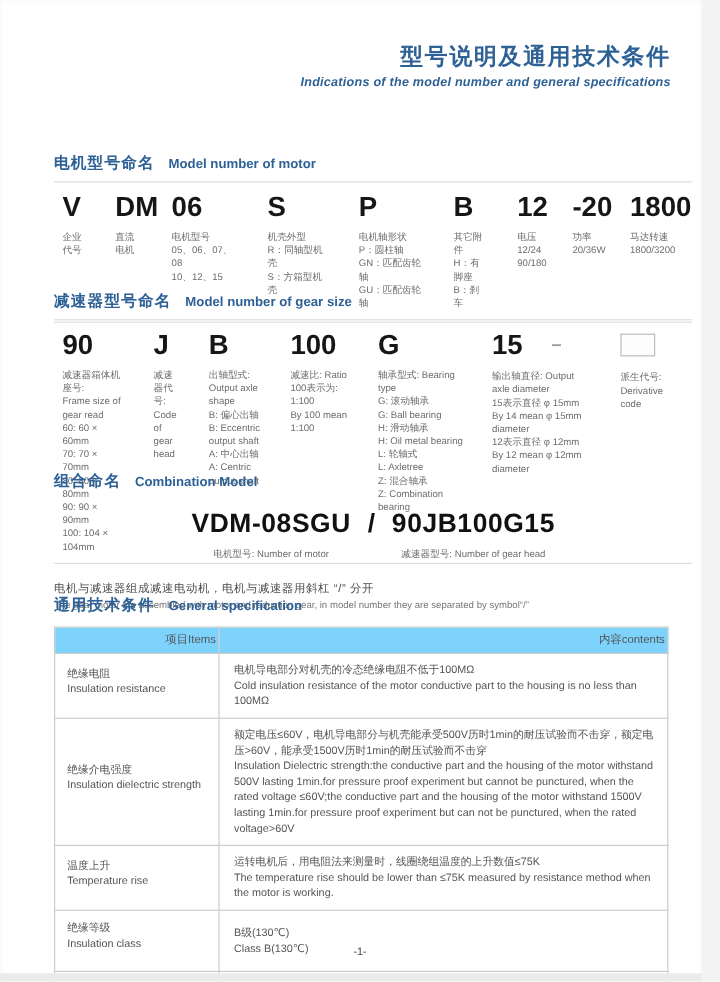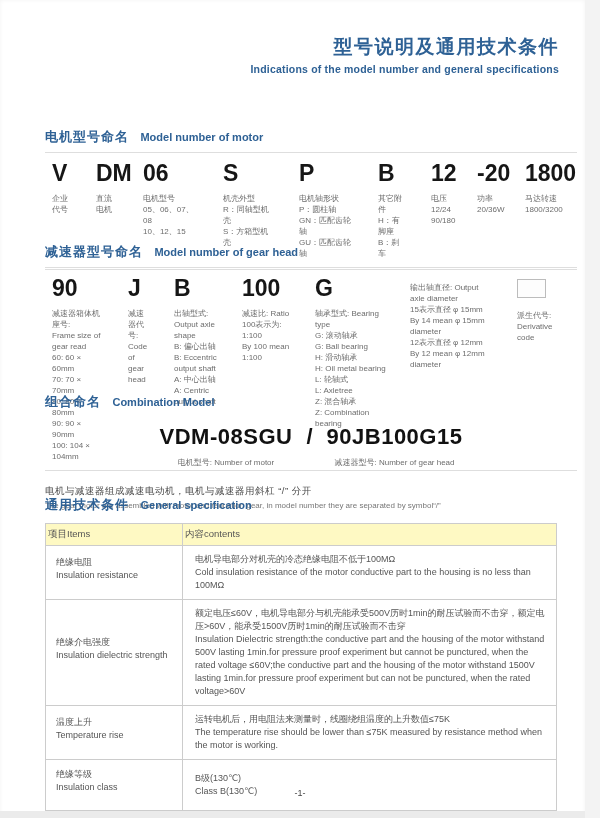--- a/index.html
+++ b/index.html
@@ -10,21 +10,21 @@
   }
   .page {
     position:relative; width:585px; height:818px; background:#ffffff;
     overflow:hidden; box-shadow:inset 0 0 4px rgba(0,0,0,0.05);
   }
   .bottom-strip { position:absolute; left:0; bottom:0; width:600px; height:7px; background:#ebebeb; }
 
   
   .doc-header { position:absolute; top:34px; right:26px; text-align:right; }
   .doc-title-cn { font-size:19px; font-weight:bold; color:#2e6195; letter-spacing:1.5px; }
-  .doc-title-en { font-size:10.5px; font-weight:bold; color:#2e6195; margin-top:3px; letter-spacing:0.2px; }
+  .doc-title-en { font-size:10.5px; font-weight:bold; color:#2e6195; margin-top:3px; letter-spacing:0.2px;font-style:italic; }
 
   
   .section { position:absolute; left:45px; width:532px;margin-top:12px; }
   .sec-head { white-space:nowrap; }
   .sec-head .cn { font-size:13px; font-weight:bold; color:#2e6195; letter-spacing:1px; }
   .sec-head .en { font-size:11px; font-weight:bold; color:#2e6195; margin-left:7px; }
   .rule { border:0; border-top:1px solid #dedede; margin:6px 0 0 0; }
 
   
   .code-grid { display:flex; margin-top:7px; margin-left:7px; }
@@ -56,21 +56,21 @@
   .combo-row { display:flex; justify-content:center; align-items:flex-start; margin-top:13px; gap:14px; }
   .combo-part .combo-code { font-size:22px; font-weight:bold; color:#111; text-align:center; letter-spacing:0.5px; }
   .combo-part .combo-label { font-size:8px; color:#6d6d6d; margin-top:7px; text-align:center; }
   .combo-sep { font-size:22px; font-weight:bold; color:#111; line-height:26px; }
   .combo-note-cn { margin-top:17px; font-size:9.5px; color:#4a4a4a; letter-spacing:0.5px; }
   .combo-note-en { margin-top:3px; font-size:8px; color:#777; }
 
   
   table.spec { width:512px; border-collapse:collapse; margin-top:9px; table-layout:fixed; }
   table.spec th, table.spec td { border:1px solid #cccccc; }
-  table.spec th { font-weight:normal; font-size:9.5px; color:#555; padding:4px 2px; text-align:left; background:#fef9c3; }
+  table.spec th { font-weight:normal; font-size:9.5px; color:#555; padding:4px 2px; text-align:right; background:#7dd3fc; }
   table.spec th.col-item { width:132px; }
   td.cell-item { padding:8px 6px 16px 10px; vertical-align:middle; font-size:9px; color:#555; line-height:13px; }
   td.cell-content { padding:7px 8px 7px 12px; vertical-align:middle; font-size:9px; color:#555; line-height:13px; }
   td.cell-content div { margin:0; }
 
   .page-number { position:absolute; left:0; bottom:20px; width:600px; text-align:center; font-size:9px; color:#444; }
 
   
   #motor-section { top:115px; }
   #gear-section  { top:230px; }
@@ -161,21 +161,21 @@
             <div>1800/3200</div>
           </div>
         </div>
       </div>
     <hr class="rule" style="margin-top:10px">
   </div>
 
   <div class="section" id="gear-section">
     <div class="sec-head">
       <span class="cn">减速器型号命名</span>
-      <span class="en">Model number of gear head</span>
+      <span class="en">Model number of gear size</span>
     </div>
     <hr class="rule">
     <div class="code-grid" id="gear-columns">
         <div class="code-col">
           <div class="code-head"><span>90</span></div>
           <div class="code-desc">
             <div>减速器箱体机座号:</div>
             <div>Frame size of gear read</div>
             <div>60: 60 × 60mm</div>
             <div>70: 70 × 70mm</div>
@@ -218,20 +218,21 @@
             <div>G: Ball bearing</div>
             <div>H: 滑动轴承</div>
             <div>H: Oil metal bearing</div>
             <div>L: 轮轴式</div>
             <div>L: Axletree</div>
             <div>Z: 混合轴承</div>
             <div>Z: Combination bearing</div>
           </div>
         </div>
         <div class="code-col">
+          <div class="code-head"><span>15</span><span class="dash">–</span></div>
           <div class="code-desc">
             <div>输出轴直径: Output axle diameter</div>
             <div>15表示直径 φ 15mm</div>
             <div>By 14 mean φ 15mm diameter</div>
             <div>12表示直径 φ 12mm</div>
             <div>By 12 mean φ 12mm diameter</div>
           </div>
         </div>
         <div class="code-col">
           <div class="code-head"><span class="deriv-box"></span></div>

